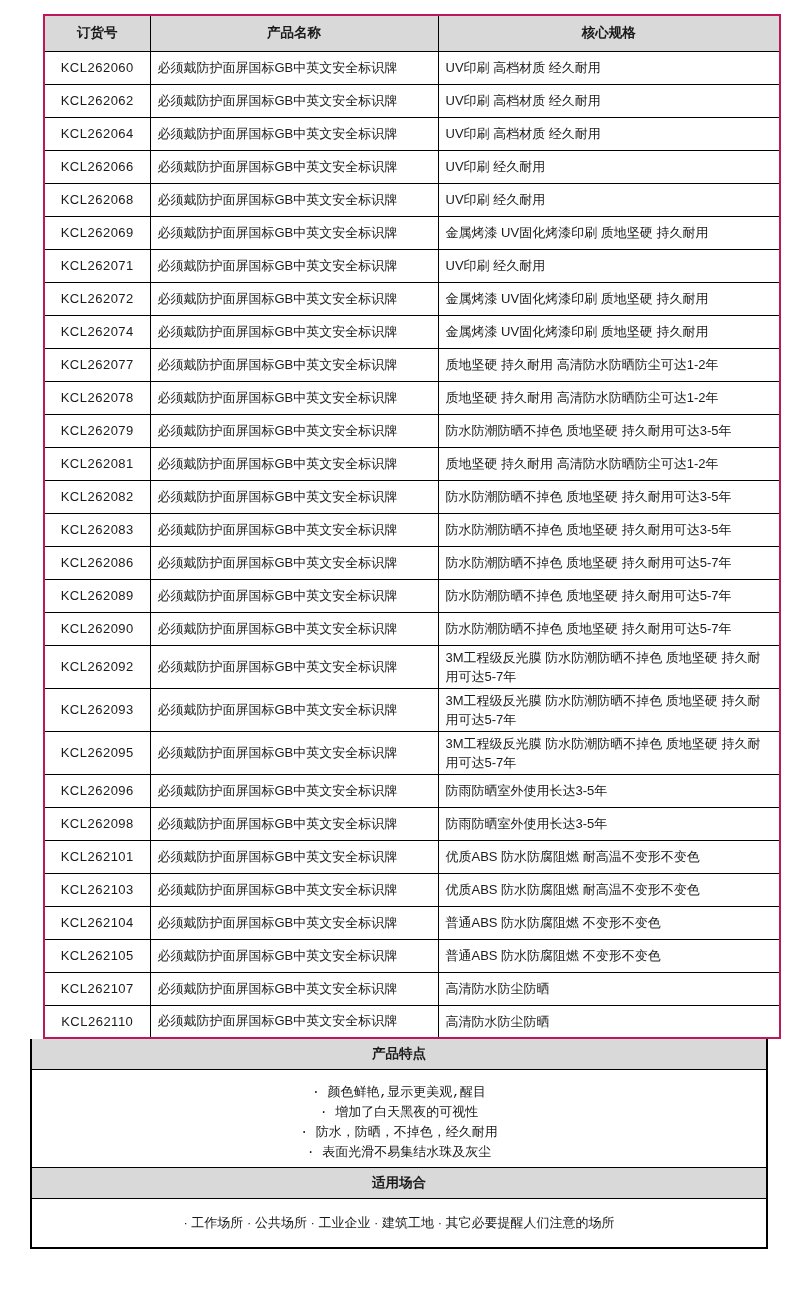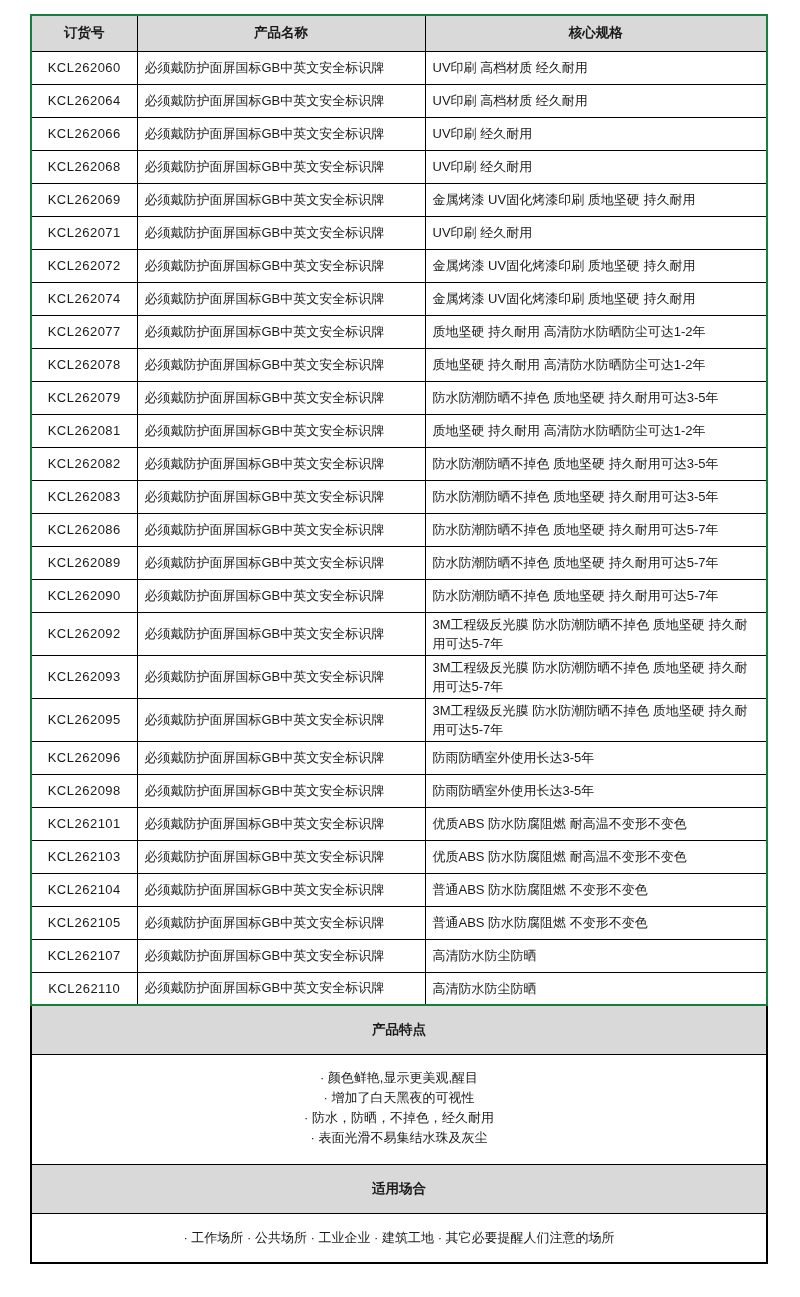--- a/index.html
+++ b/index.html
@@ -14,22 +14,23 @@
   }
   .sheet {
     position: absolute;
     left: 30px;
     top: 14px;
     width: 738px;
   }
   table.spec-table {
     width: 100%;
     border-collapse: collapse;
-    border: 2px solid #15803d;
+    border: 2px solid #be185d;
     table-layout: fixed;
+    margin-left: 13px;
   }
   table.spec-table th,
   table.spec-table td {
     border: 1px solid #000;
     font-size: 13px;
     padding: 2px 7px;
     vertical-align: middle;
     overflow: hidden;
   }
   col.c-id   { width: 106px; }
@@ -51,38 +52,39 @@
     letter-spacing: 0.5px;
     white-space: nowrap;
   }
   td.name-cell { white-space: nowrap; }
   td.spec-cell { line-height: 19px; }
   .section-header {
     background: #d9d9d9;
     border-left: 2px solid #000;
     border-right: 2px solid #000;
     border-bottom: 1px solid #000;
-    height: 49px;
+    height: 31px;
     display: flex;
     align-items: center;
     justify-content: center;
     font-weight: bold;
     font-size: 13.5px;
   }
   .section-body {
     background: #ffffff;
     border-left: 2px solid #000;
     border-right: 2px solid #000;
     border-bottom: 1px solid #000;
     text-align: center;
     font-size: 13px;
   }
   .features-body {
-    padding: 13px 10px 16px 10px;
+    padding: 13px 10px 4px 10px;
     line-height: 20px;
+    font-family: Liberation Mono, monospace;
   }
   .occasions-body {
     height: 50px;
     display: flex;
     align-items: center;
     justify-content: center;
     border-bottom: 2px solid #000;
   }
   .feature-line { display: block; }
 </style>
@@ -104,20 +106,25 @@
         <th>核心规格</th>
       </tr>
     </thead>
     <tbody id="table-body">
     <tr class="data-row">
       <td class="id-cell">KCL262060</td>
       <td class="name-cell">必须戴防护面屏国标GB中英文安全标识牌</td>
       <td class="spec-cell">UV印刷 高档材质 经久耐用</td>
     </tr>
 
+    <tr class="data-row">
+      <td class="id-cell">KCL262062</td>
+      <td class="name-cell">必须戴防护面屏国标GB中英文安全标识牌</td>
+      <td class="spec-cell">UV印刷 高档材质 经久耐用</td>
+    </tr>
 
     <tr class="data-row">
       <td class="id-cell">KCL262064</td>
       <td class="name-cell">必须戴防护面屏国标GB中英文安全标识牌</td>
       <td class="spec-cell">UV印刷 高档材质 经久耐用</td>
     </tr>
 
     <tr class="data-row">
       <td class="id-cell">KCL262066</td>
       <td class="name-cell">必须戴防护面屏国标GB中英文安全标识牌</td>

